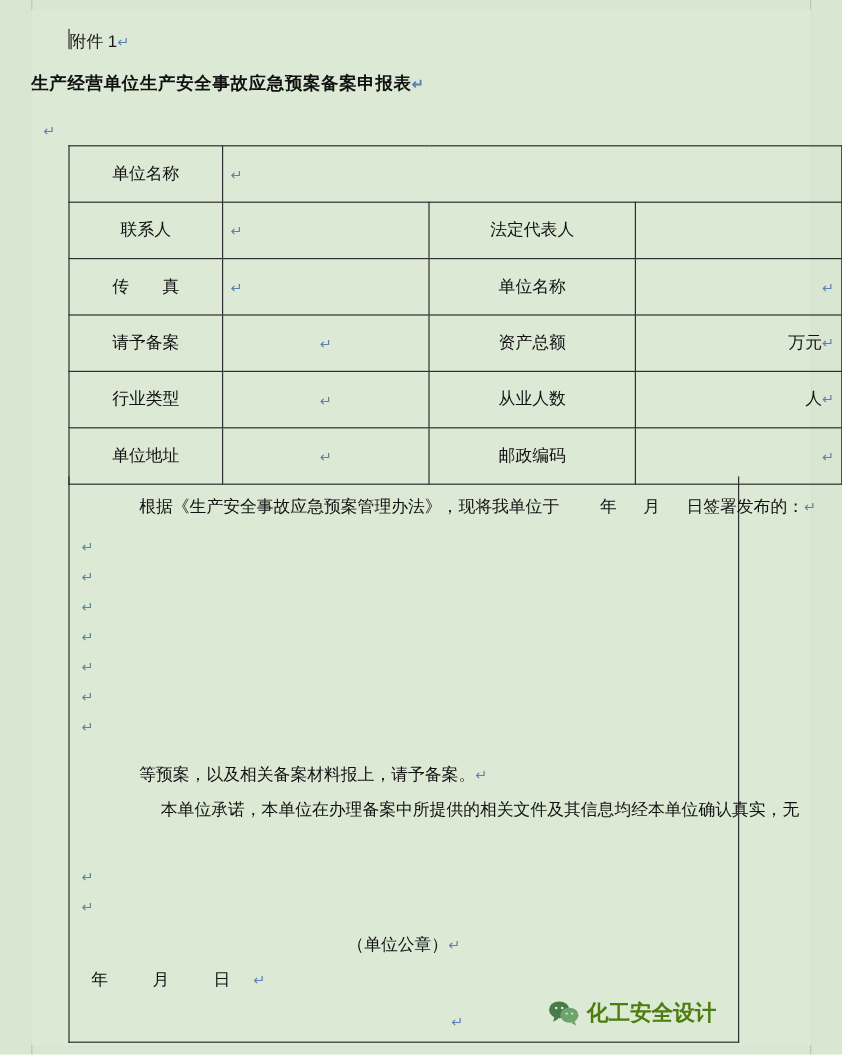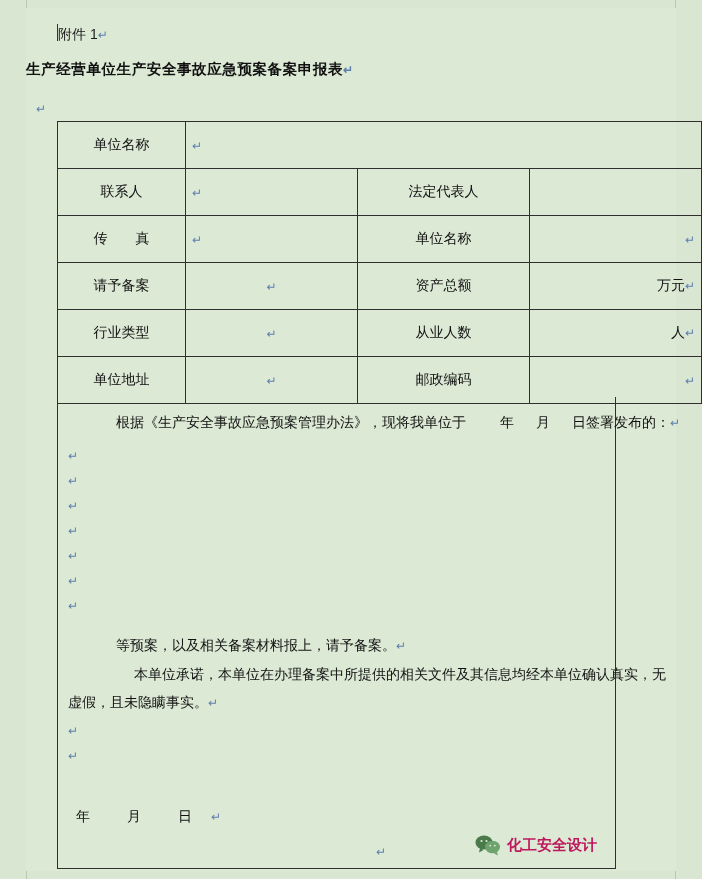--- a/index.html
+++ b/index.html
@@ -188,22 +188,22 @@
     bottom: 12px;
     display: flex;
     align-items: center;
     gap: 6px;
   }
   .wm-icon {
     width: 26px;
     height: 22px;
   }
   .wm-text {
-    font-size: 15px;
-    color: #be185d;
+    font-size: 18px;
+    color: #4d7c0f;
     font-weight: bold;
   }
   .nbsp-gap {
     display: inline-block;
     width: 34px;
   }
   .nbsp-gap-s {
     display: inline-block;
     width: 22px;
   }
@@ -273,25 +273,25 @@
       <div class="para p-blank" style="top:72px;">↵</div>
       <div class="para p-blank" style="top:97px;">↵</div>
       <div class="para p-blank" style="top:122px;">↵</div>
       <div class="para p-blank" style="top:147px;">↵</div>
       <div class="para p-blank" style="top:172px;">↵</div>
       <div class="para p-blank" style="top:197px;">↵</div>
 
       <div class="para p2"><span>等预案，以及相关备案材料报上，请予备案。</span><span class="pmark">↵</span></div>
 
       <div class="para p3">本单位承诺，本单位在办理备案中所提供的相关文件及其信息均经本单位确认真实，无</div>
-      <div class="para p3b"><span>虚假，且未隐瞒事实。</span><span class="pmark">↵</span></div>
 
       <div class="para p-blank" style="top:322px;">↵</div>
       <div class="para p-blank" style="top:347px;">↵</div>
 
+      <div class="seal"><span>（单位公章）</span><span class="pmark">↵</span></div>
 
       <div class="datel"><span class="date-inner"><span>年</span><span>月</span><span>日</span></span><span class="pmark">↵</span></div>
 
       <div class="tail-mark">↵</div>
 
       <div class="watermark">
         <span class="wm-icon">
           <svg width="26" height="22" viewBox="0 0 26 22">
             <ellipse cx="9" cy="8.5" rx="8.5" ry="7" fill="#4a7a4a"></ellipse>
             <polygon points="5,14 4,18.5 8.5,16" fill="#4a7a4a"></polygon>

